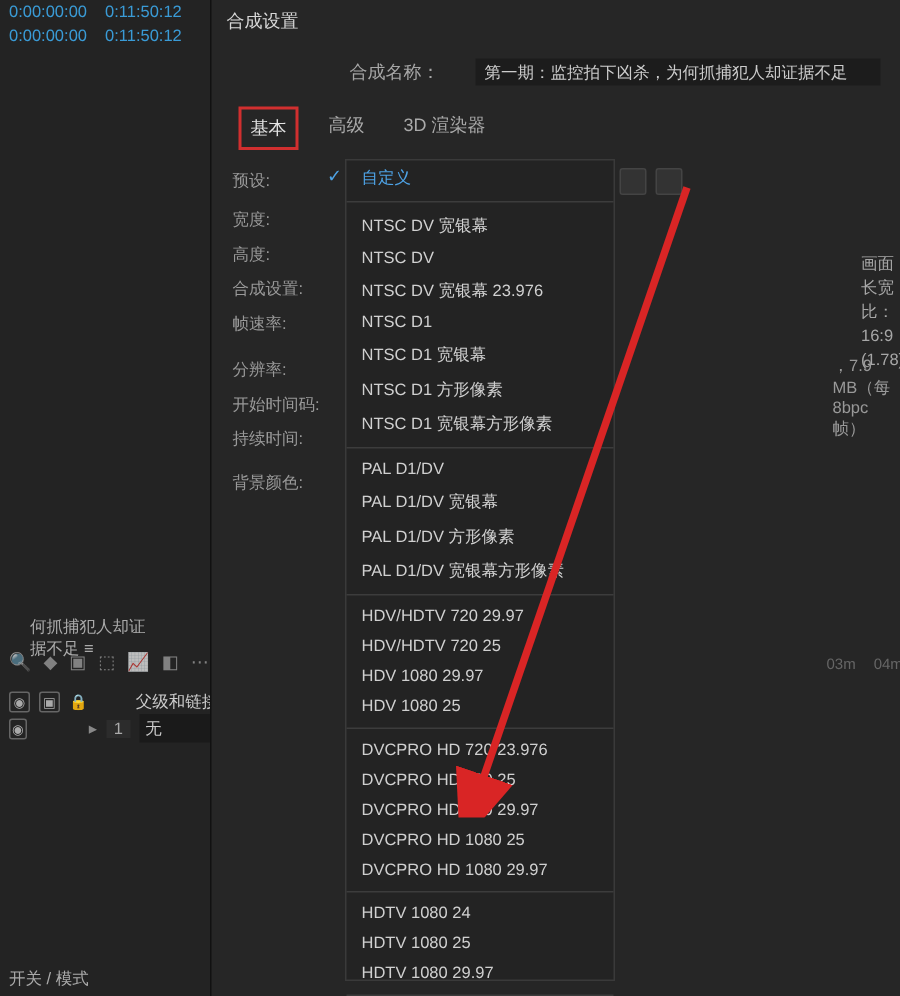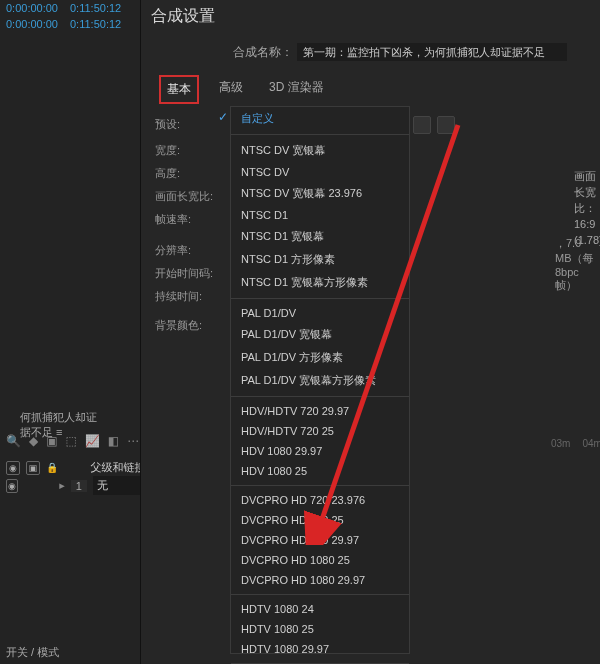--- a/index.html
+++ b/index.html
@@ -11,23 +11,23 @@
   .lp-row span{flex:1;}
   .lp-truncated{position:absolute;top:408px;left:0;width:125px;color:#aaa;font-size:11px;padding:2px 20px;}
   .toolbar1{position:absolute;top:430px;left:0;width:170px;display:flex;gap:8px;padding:4px 6px;color:#aaa;font-size:12px;}
   .toolbar1 span{opacity:.7}
   .row-a{position:absolute;top:456px;left:0;width:175px;display:flex;align-items:center;gap:6px;padding:2px 6px;color:#aaa;font-size:11px;}
   .row-b{position:absolute;top:474px;left:0;width:175px;display:flex;align-items:center;gap:6px;padding:2px 6px;color:#aaa;font-size:11px;}
   .dark-input{background:#1a1a1a;border:none;padding:2px 4px;color:#ccc;width:72px;font-size:11px;}
   .eye{width:14px;height:14px;border:1px solid #666;border-radius:2px;display:inline-flex;align-items:center;justify-content:center;font-size:9px;}
   .lock{font-size:10px;color:#777}
   .dialog{position:absolute;left:140px;top:0;right:0;height:100%;background:#262626;border-left:1px solid #111;}
-  .dlg-title{padding:6px 10px;color:#d8d8d8;font-size:16px;}
+  .dlg-title{padding:6px 10px;color:#d8d8d8;font-size:12px;}
   .comp-name{display:flex;align-items:center;gap:4px;margin:10px 0 14px 92px;}
-  .comp-name input{background:#1c1c1c;border:none;color:#ccc;padding:3px 6px;width:270px;font-size:11px;}
+  .comp-name input{background:#1c1c1c;border:none;color:#ccc;padding:3px 6px;width:270px;font-size:11px;margin-left:20px;}
   .tabs{display:flex;gap:14px;margin-left:18px;color:#aaa;font-size:12px;}
   .tab{padding:4px 6px;}
   .tab.active{border:2px solid #d12f2f;color:#e4e4e4;}
   .field{display:flex;align-items:center;margin:8px 0;}
   .field .lbl{width:78px;text-align:left;padding-right:8px;color:#999;font-size:11px;}
   .field .sel{background:#1d1d1d;border:none;color:#ccc;padding:3px 6px;width:170px;font-size:11px;display:flex;justify-content:space-between;align-items:center;}
   .field .sel .chev{color:#888;font-size:10px;}
   .icons-right{margin-left:10px;display:flex;gap:6px;}
   .icon-box{width:18px;height:18px;background:#333;border:1px solid #444;border-radius:2px;}
   .right-info{position:absolute;left:413px;font-size:11px;line-height:16px;margin-left:20px;}
@@ -115,21 +115,21 @@
         <div class="icon-box"></div>
       </div>
     </div>
     <div class="field">
         <div class="lbl">宽度:</div>
       </div>
     <div class="field">
         <div class="lbl">高度:</div>
       </div>
     <div class="field">
-        <div class="lbl">画面长宽比:</div>
+        <div class="lbl">合成设置:</div>
       </div>
     <div class="field">
         <div class="lbl">帧速率:</div>
       </div>
     <div class="field" style="margin-top:16px;">
         <div class="lbl">分辨率:</div>
       </div>
     <div class="field">
         <div class="lbl">开始时间码:</div>
       </div>

